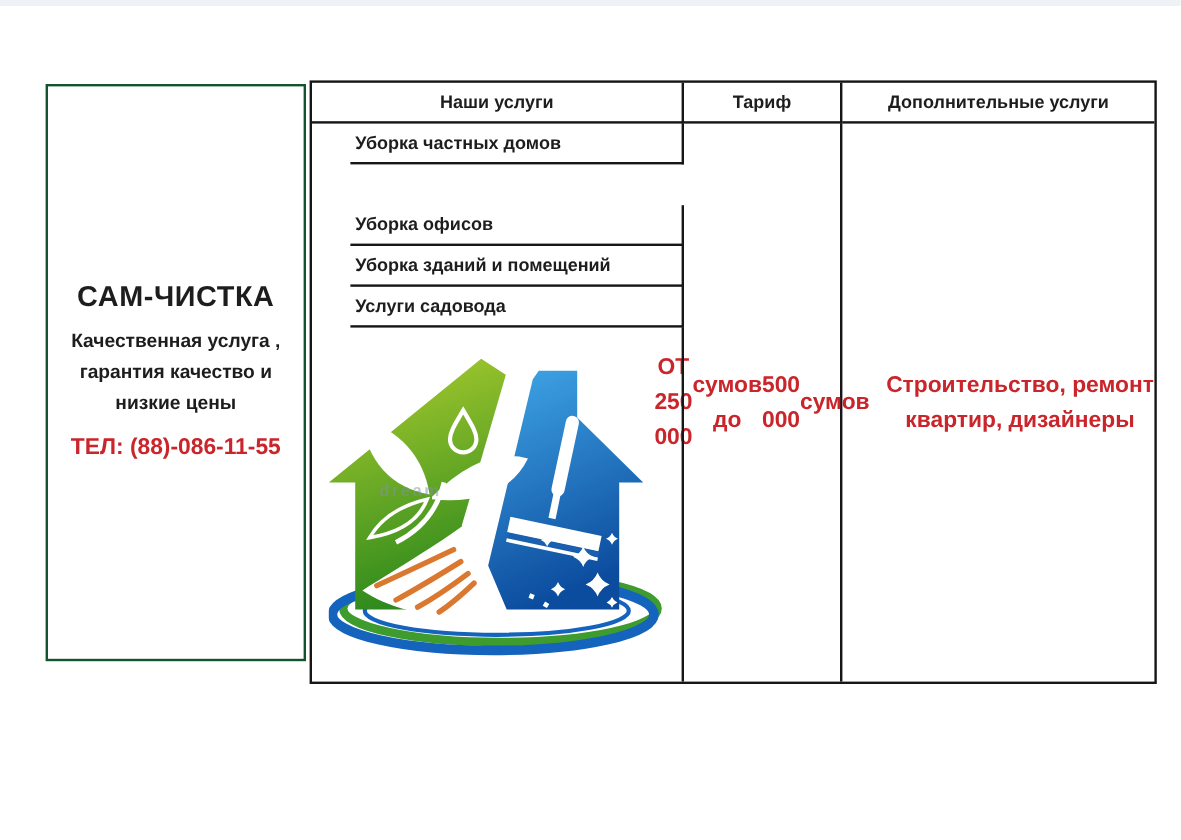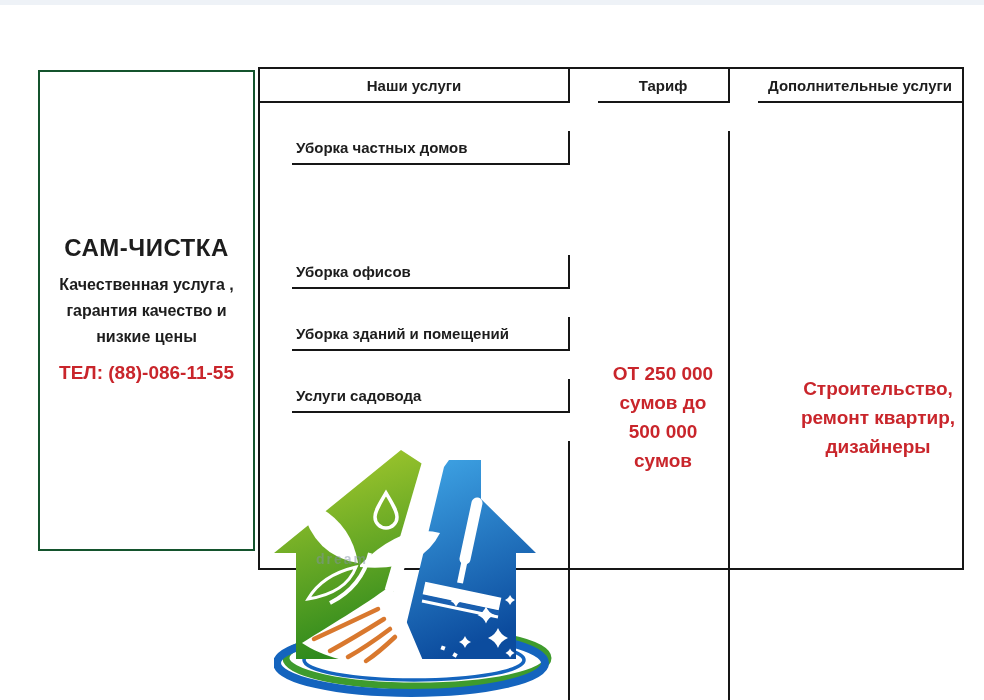--- a/index.html
+++ b/index.html
@@ -26,31 +26,30 @@
   .phone-block{margin-top:8px;text-align:center;}
   .phone-line{font-size:19px;line-height:30px;color:#c9252b;white-space:nowrap;}
 
   
   .main-table{
     position:absolute;left:258px;top:67px;width:706px;height:503px;
     border:2px solid #161616;box-sizing:border-box;
     display:grid;
     grid-template-columns:310px 132px 1fr;
     grid-template-rows:34px repeat(5,34px) 1fr;
-    gap:28px;
   }
   .cell{box-sizing:border-box;}
   .b-r{border-right:2px solid #161616;}
   .b-b{border-bottom:2px solid #161616;}
   .head-cell{display:flex;align-items:center;justify-content:center;font-size:15px;}
   .service-cell{display:flex;align-items:center;font-size:15px;padding-left:4px;margin-left:32px;}
   .logo-cell{grid-column:1;grid-row:7;display:flex;align-items:center;justify-content:center;position:relative;}
   .tariff-cell{
     grid-column:2;grid-row:2 / span 6;
-    display:flex;flex-direction:column;align-items:center;justify-content:center;
+    display:flex;flex-direction:row;align-items:center;justify-content:center;
     color:#c9252b;font-size:19px;line-height:29px;text-align:center;
   }
   .additional-cell{
     grid-column:3;grid-row:2 / span 6;
     display:flex;align-items:center;justify-content:center;
     color:#c9252b;font-size:19px;line-height:29px;text-align:center;padding-left:36px;
   }
   .additional-text{max-width:238px;}
 
   

